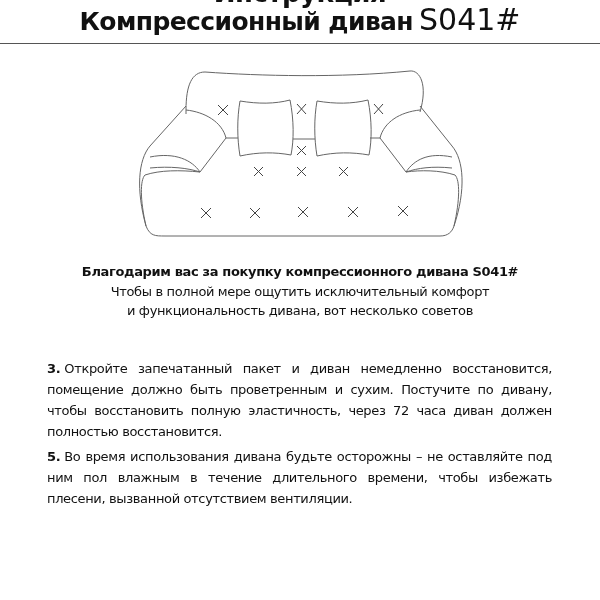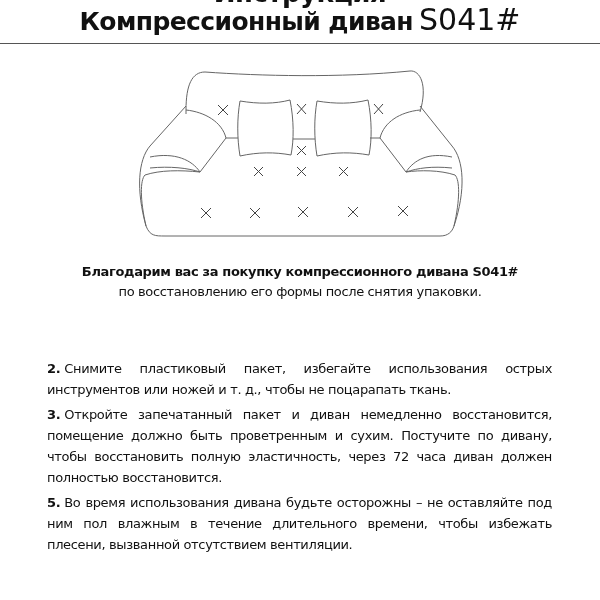--- a/index.html
+++ b/index.html
@@ -63,20 +63,20 @@
     <path d="M201 208 L211 218 M211 208 L201 218"></path>
     <path d="M250 208 L260 218 M260 208 L250 218"></path>
     <path d="M298 207 L308 217 M308 207 L298 217"></path>
     <path d="M348 207 L358 217 M358 207 L348 217"></path>
     <path d="M398 206 L408 216 M408 206 L398 216"></path>
   </g>
 </svg>
 
 <div class="intro">
   <div class="thanks">Благодарим вас за покупку компрессионного дивана S041#</div>
-  <div>по восстановлению его формы после снятия упаковки.</div>
+  <div>Чтобы в полной мере ощутить исключительный комфорт</div>
+  <div>и функциональность дивана, вот несколько советов</div>
 </div>
 
 <div class="steps">
-  <p class="step"><span class="num">2.</span><span>Снимите пластиковый пакет, избегайте использования острых инструментов или ножей и т. д., чтобы не поцарапать ткань.</span></p>
   <p class="step"><span class="num">3.</span><span>Откройте запечатанный пакет и диван немедленно восстановится, помещение должно быть проветренным и сухим. Постучите по дивану, чтобы восстановить полную эластичность, через 72 часа диван должен полностью восстановится.</span></p>
   <p class="step"><span class="num">5.</span><span>Во время использования дивана будьте осторожны – не оставляйте под ним пол влажным в течение длительного времени, чтобы избежать плесени, вызванной отсутствием вентиляции.</span></p>
 </div>
 
 </body></html>

